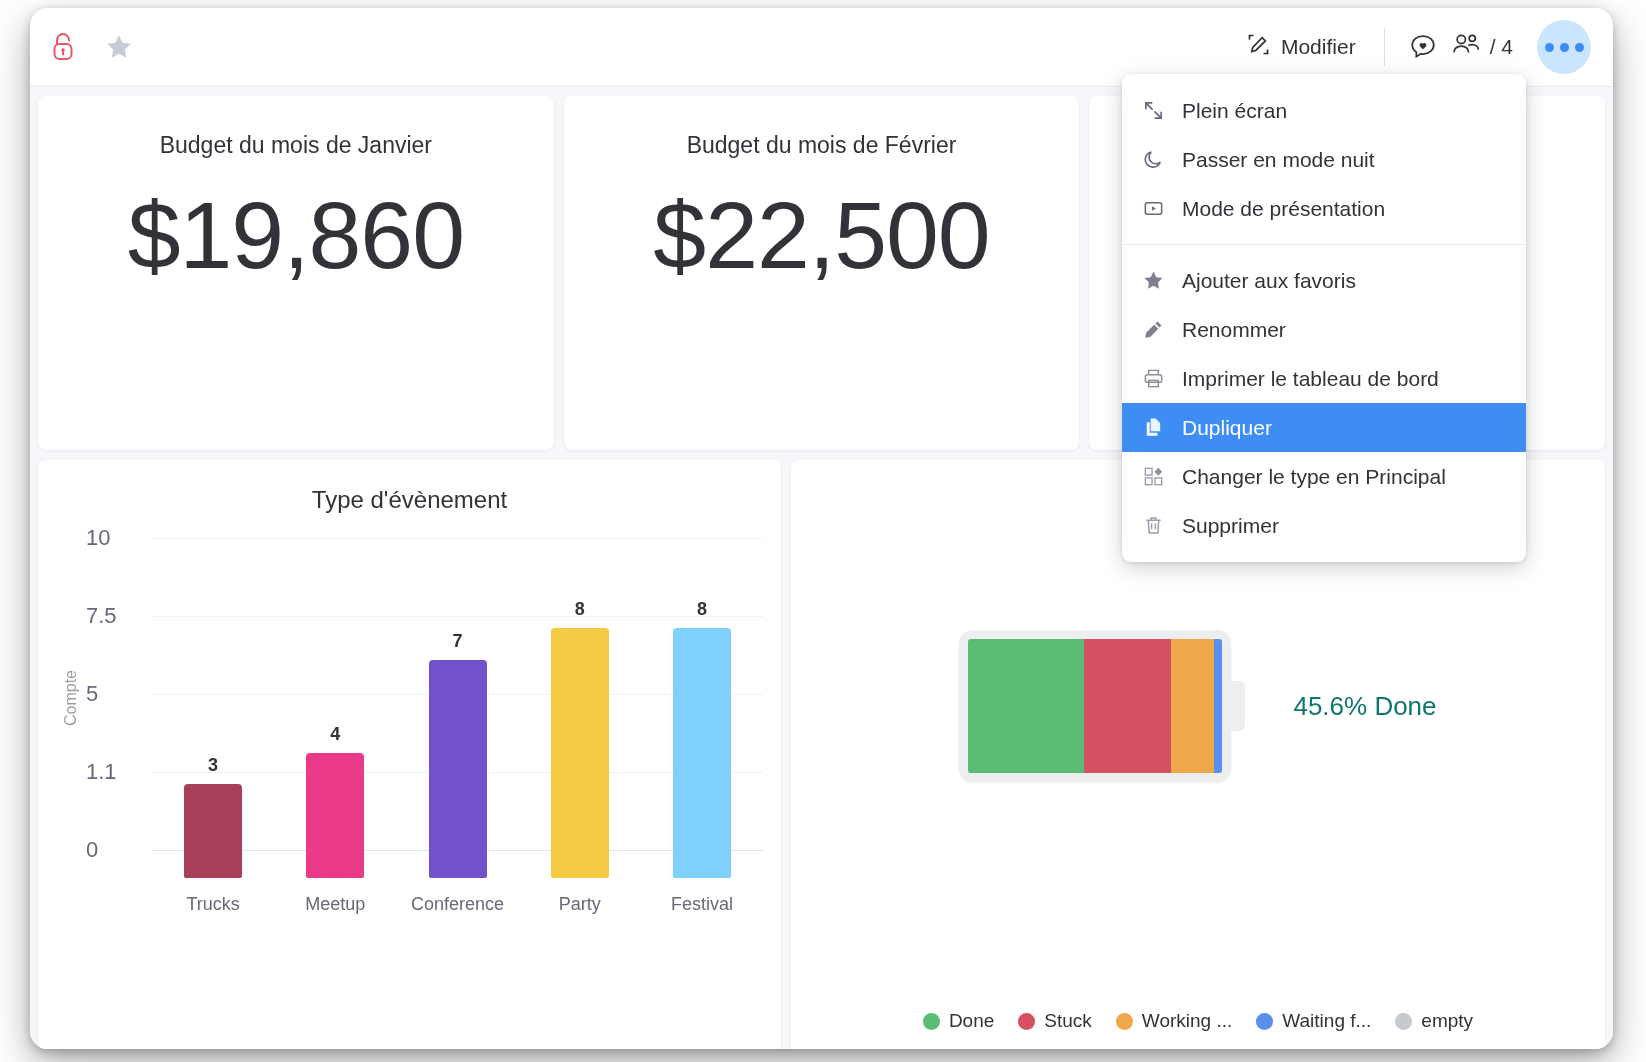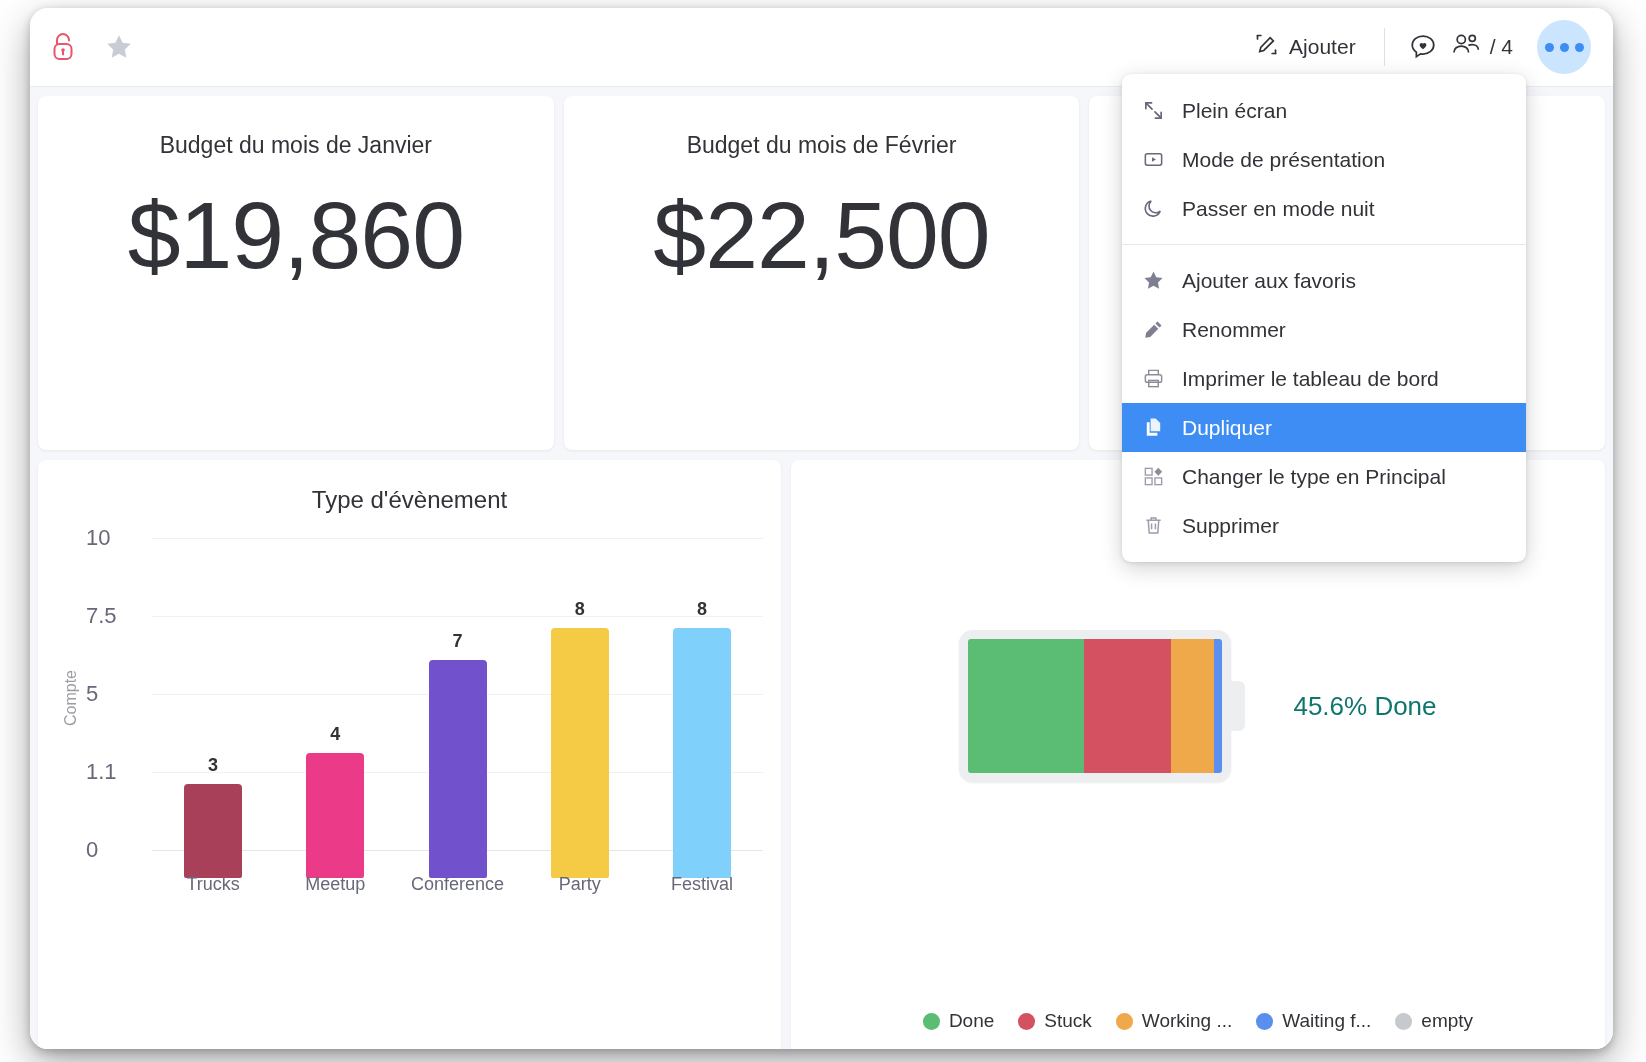--- a/index.html
+++ b/index.html
@@ -131,21 +131,21 @@
     bottom: 0; height: 312px;
     display: flex; align-items: flex-end;
   }
   .bar-slot { flex: 1 1 0; display: flex; flex-direction: column;
               align-items: center; justify-content: flex-end; height: 100%; position: relative;}
   .bar-val { font-size: 18px; font-weight: 700; color: #323338; margin-bottom: 8px; }
   .bar {
     width: 58px; border-radius: 4px 4px 2px 2px;
   }
   #xlabels {
-    position: absolute; left: 114px; right: 18px; top: 336px;
+    position: absolute; left: 114px; right: 18px; top: 356px;
     display: flex;
   }
   .xlab { flex: 1 1 0; text-align: center; font-size: 18px; color: #676879; }
 
   
   #progress-card { flex: 1 1 0; }
   #progress-title {
     text-align: center; font-size: 27px; color: #323338;
     margin-top: 26px;
   }
@@ -233,21 +233,21 @@
       <div class="hdr-btn">
         <span>
           <svg width="27" height="27" viewBox="0 0 24 24" fill="none" stroke="#323338" stroke-width="1.5" stroke-linecap="round">
             <path d="M4 4 H7"></path>
               <path d="M4 4 V7"></path>
             <path d="M20 20 H17"></path>
               <path d="M20 20 V17"></path>
             <path d="M15.2 5.9l2.9 2.9L9.6 17.3 6 18.2l.9-3.6z"></path>
           </svg>
         </span>
-        <span>Ajouter</span>
+        <span>Modifier</span>
       </div>
 
       <div class="hdr-sep"></div>
 
       <div class="icon-btn">
         <svg width="30" height="30" viewBox="0 0 24 24" fill="none" stroke="#323338" stroke-width="1.4">
           <path d="M12 3.2c-4.8 0-8.6 3.2-8.6 7.2 0 2.3 1.3 4.4 3.3 5.7v3.6l3.4-2.2c.6.1 1.2.15 1.9.15 4.8 0 8.6-3.2 8.6-7.25S16.8 3.2 12 3.2z"></path>
           <path d="M12 13.6s-2.7-1.6-2.7-3.3c0-1 .8-1.6 1.5-1.6.6 0 1 .3 1.2.7.2-.4.6-.7 1.2-.7.8 0 1.5.6 1.5 1.6 0 1.7-2.7 3.3-2.7 3.3z" fill="#323338" stroke="none"></path>
         </svg>
       </div>
@@ -395,35 +395,35 @@
               <path d="M4 4l6.5 6.5"></path>
             <path d="M14 20h6v-6"></path>
               <path d="M20 20l-6.5-6.5"></path>
           </svg>
         </span>
         <span>Plein écran</span>
       </div>
 
       <div class="menu-item">
         <span class="mi-icon">
+          <svg width="23" height="23" viewBox="0 0 24 24" fill="none" stroke="#676879" stroke-width="1.7">
+            <path d="M19 14.6A8 8 0 1 1 9.6 4.2a6.6 6.6 0 0 0 9.4 10.4z"></path>
+          </svg>
+        </span>
+        <span>Passer en mode nuit</span>
+      </div>
+
+      <div class="menu-item">
+        <span class="mi-icon">
           <svg width="23" height="23" viewBox="0 0 24 24" fill="none" stroke="#676879" stroke-width="1.6">
             <rect x="3.5" y="6" width="17" height="12" rx="2"></rect>
             <path d="M10.5 9.7l4 2.3-4 2.3z" fill="#676879" stroke="none"></path>
           </svg>
         </span>
         <span>Mode de présentation</span>
-      </div>
-
-      <div class="menu-item">
-        <span class="mi-icon">
-          <svg width="23" height="23" viewBox="0 0 24 24" fill="none" stroke="#676879" stroke-width="1.7">
-            <path d="M19 14.6A8 8 0 1 1 9.6 4.2a6.6 6.6 0 0 0 9.4 10.4z"></path>
-          </svg>
-        </span>
-        <span>Passer en mode nuit</span>
       </div>
 
       <div class="menu-sep"></div>
 
       <div class="menu-item">
         <span class="mi-icon">
           <svg width="23" height="23" viewBox="0 0 24 24" fill="#7e8091">
             <path d="M12 2.6l2.9 5.9 6.5.95-4.7 4.58 1.1 6.47L12 17.45 6.2 20.5l1.1-6.47-4.7-4.58 6.5-.95z"></path>
           </svg>
         </span>

